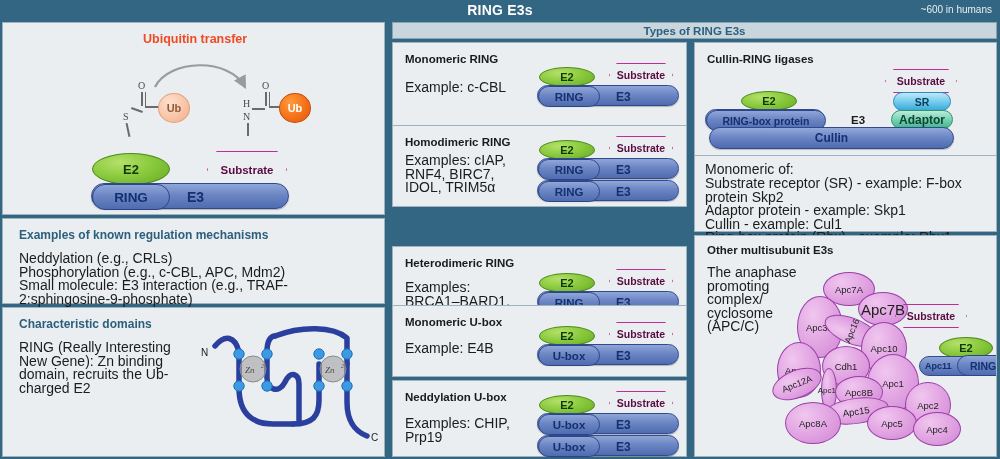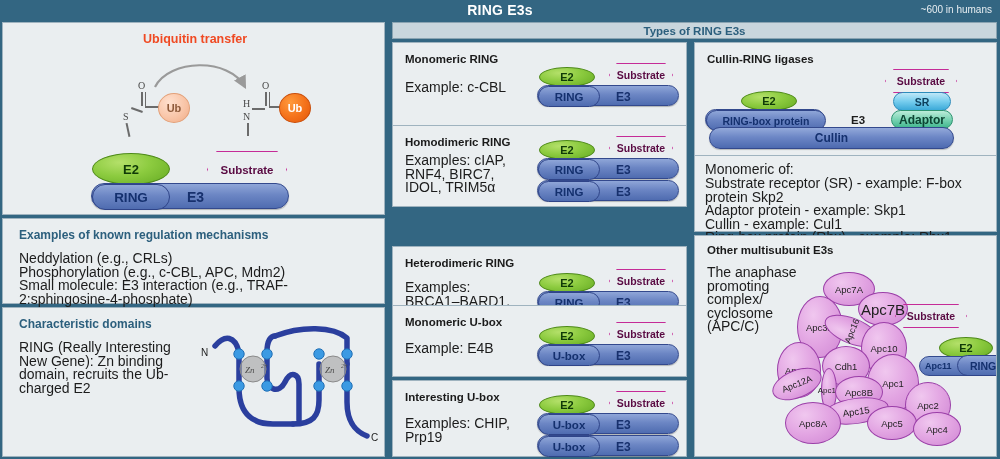--- a/index.html
+++ b/index.html
@@ -196,21 +196,21 @@
           <span>E3</span>
         </div>
       </div>
     </div>
 
     <div class="panel" style="top:196px;height:86px;">
       <div class="ptitle" style="position:absolute;left:16px;top:9px;">Examples of known regulation mechanisms</div>
       <div class="ptext" style="position:absolute;left:16px;top:33px;right:8px;">
         <div>Neddylation (e.g., CRLs)</div>
         <div>Phosphorylation (e.g., c-CBL, APC, Mdm2)</div>
-        <div>Small molecule: E3 interaction (e.g., TRAF-2:sphingosine-4-phosphate)</div>
+        <div>Small molecule: E3 interaction (e.g., TRAF-2:sphingosine-9-phosphate)</div>
       </div>
     </div>
 
     <div class="panel" style="top:285px;height:150px;">
       <div class="ptitle" style="position:absolute;left:16px;top:9px;">Characteristic domains</div>
       <div class="ptext" style="position:absolute;left:16px;top:33px;width:180px;">
         <b>RING</b><span> (Really Interesting New Gene): Zn binding domain, recruits the Ub-charged E2</span>
       </div>
 
       <svg style="position:absolute;left:198px;top:16px;" width="180" height="122" viewBox="0 0 180 122">
@@ -323,21 +323,21 @@
         <div class="ring-lobe" style="width:62px;">
           <span>U-box</span>
         </div>
         <div class="bar-label" style="left:78px;">
           <span>E3</span>
         </div>
       </div>
     </div>
 
     <div class="panel" style="top:358px;height:77px;">
-      <div class="ptitle-dark" style="position:absolute;left:12px;top:10px;">Interesting U-box</div>
+      <div class="ptitle-dark" style="position:absolute;left:12px;top:10px;">Neddylation U-box</div>
       <div class="ptext" style="position:absolute;left:12px;top:36px;width:128px;">Examples: CHIP, Prp19</div>
       <div class="e2" style="left:146px;top:14px;width:56px;height:20px;">E2</div>
       <div class="substrate" style="left:216px;top:10px;width:64px;height:24px;">Substrate</div>
       <div class="ring-bar" style="left:144px;top:32px;width:142px;">
         <div class="ring-lobe" style="width:62px;">
           <span>U-box</span>
         </div>
         <div class="bar-label" style="left:78px;">
           <span>E3</span>
         </div>

